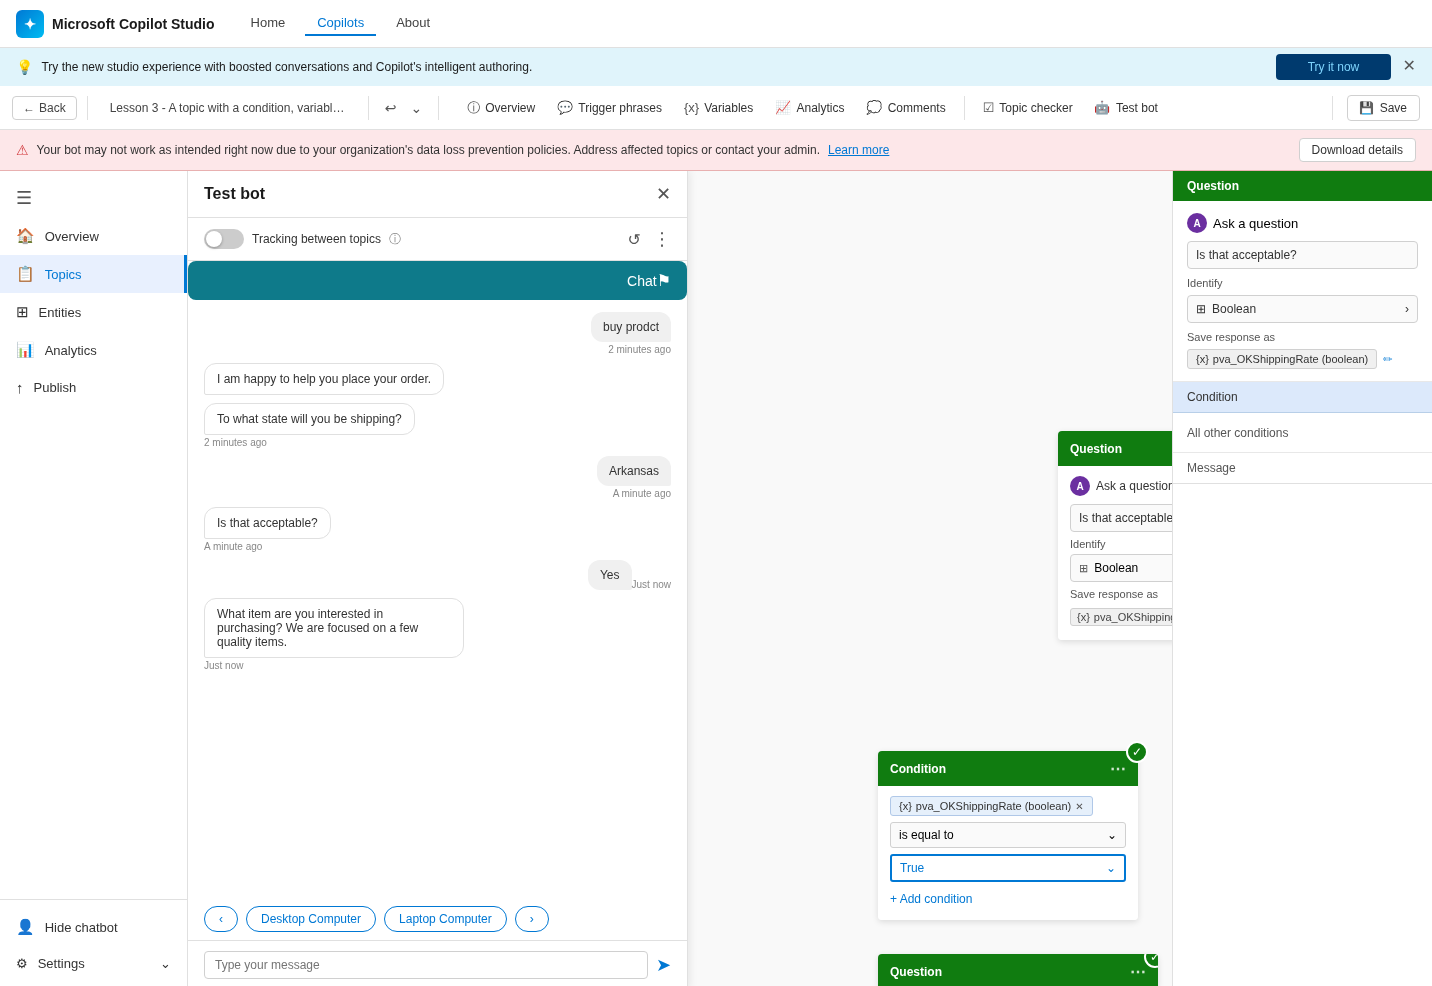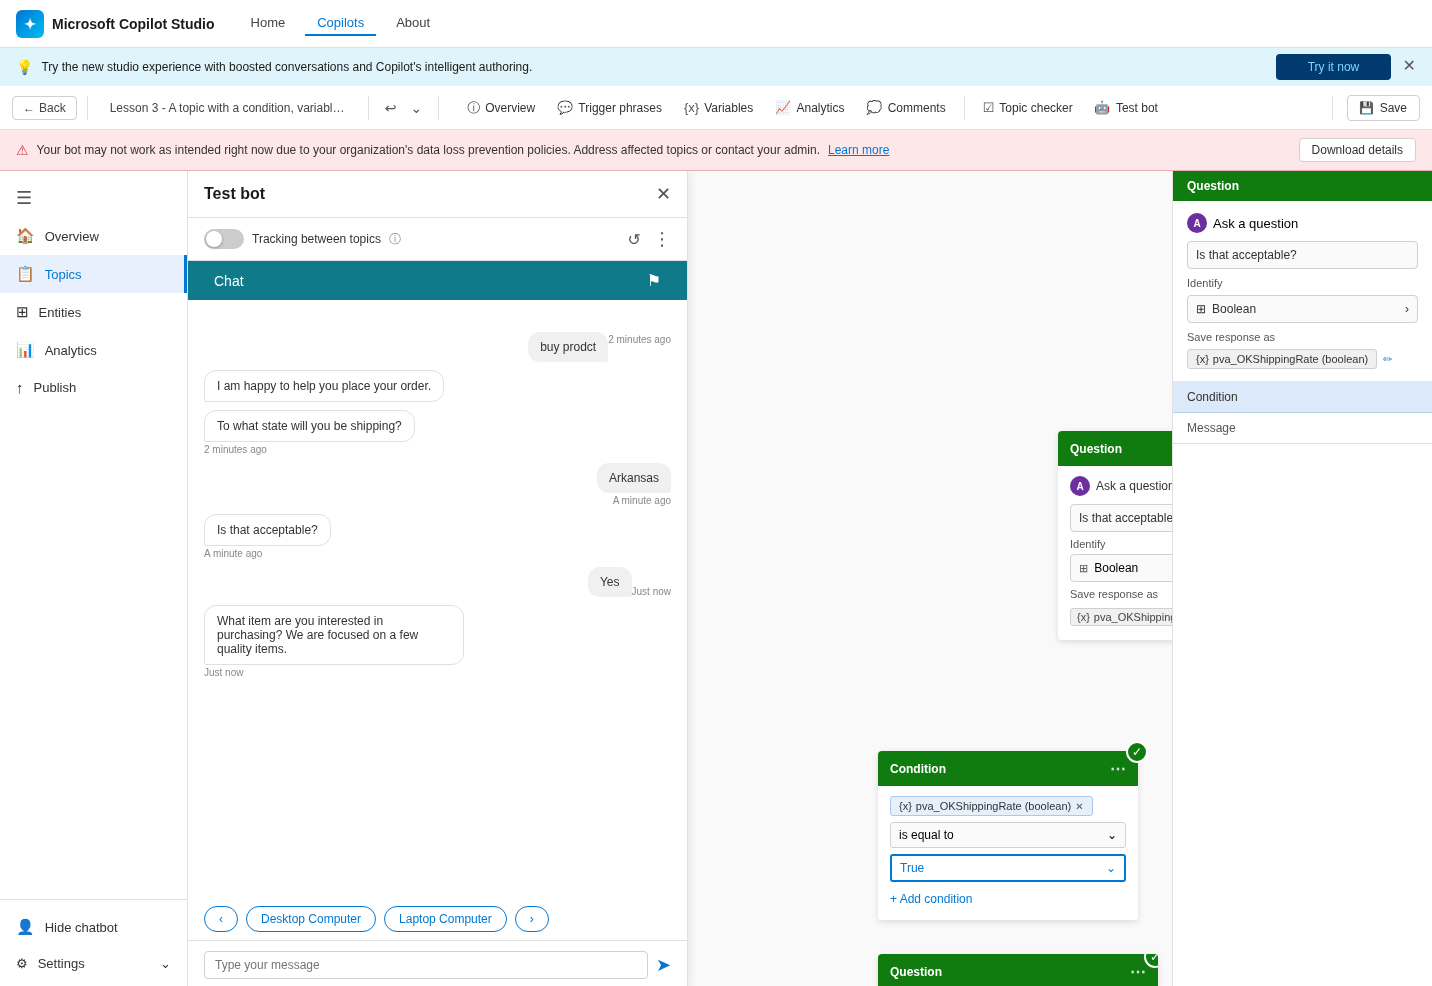--- a/index.html
+++ b/index.html
@@ -344,26 +344,27 @@
       top: 2px; left: 2px; transition: left 0.2s;
       box-shadow: 0 1px 3px rgba(0,0,0,0.3);
     }
     .tracking-label { font-size: 12px; color: #333; }
     .info-icon { color: #888; font-size: 12px; cursor: pointer; }
     .testbot-refresh { margin-left: auto; cursor: pointer; font-size: 16px; color: #555; }
     .testbot-more { cursor: pointer; font-size: 18px; color: #555; margin-left: 4px; }
     .chat-tab {
       background: #0e7a8a;
       color: white;
-      padding: 10px 26px;
-      display: flex;
-      align-items: center;
-      justify-content: space-between;
+      padding: 10px 16px;
+      display: flex;
+      align-items: center;
+      justify-content: flex-end;
       font-size: 14px;
       font-weight: 500;
+      border-radius: 8px;
     }
     .chat-tab-icon { font-size: 16px; }
     .chat-messages {
       flex: 1;
       overflow-y: auto;
       padding: 12px 16px;
       background: #fff;
       display: flex;
       flex-direction: column;
       gap: 8px;
@@ -668,20 +669,23 @@
             <span>{x}</span>
             <span>pva_OKShippingRate (boolean)</span>
           </div>
           <span style="color:#0078d4;cursor:pointer;font-size:11px;">✏</span>
         </div>
       </div>
 
       <div class="right-panel-condition-header">
         <span>Condition</span>
       </div>
+      <div class="right-panel-section">
+        <span style="font-size:12px;color:#555;">All other conditions</span>
+      </div>
 
       <div class="right-panel-message-header">
         <span>Message</span>
       </div>
     </div>
 
     <div class="testbot-panel">
       <div class="testbot-header">
         <span class="testbot-title">Test bot</span>
         <span class="testbot-close">✕</span>
@@ -694,21 +698,21 @@
         <span class="info-icon">ⓘ</span>
         <span class="testbot-refresh">↺</span>
         <span class="testbot-more">⋮</span>
       </div>
       <div class="chat-tab">
         <span>Chat</span>
         <span class="chat-tab-icon">⚑</span>
       </div>
       <div class="chat-messages">
 
-        <div style="align-self:flex-end;display:flex;flex-direction:row;margin-top:20px;">
+        <div style="align-self:flex-end;display:flex;flex-direction:column;align-items:flex-end;">
           <div class="msg-right">buy prodct</div>
           <div class="msg-timestamp">2 minutes ago</div>
         </div>
 
         <div class="msg-left">I am happy to help you place your order.</div>
 
         <div style="align-self:flex-start;display:flex;flex-direction:column;">
           <div class="msg-left">To what state will you be shipping?</div>
           <div class="msg-timestamp left">2 minutes ago</div>
         </div>

